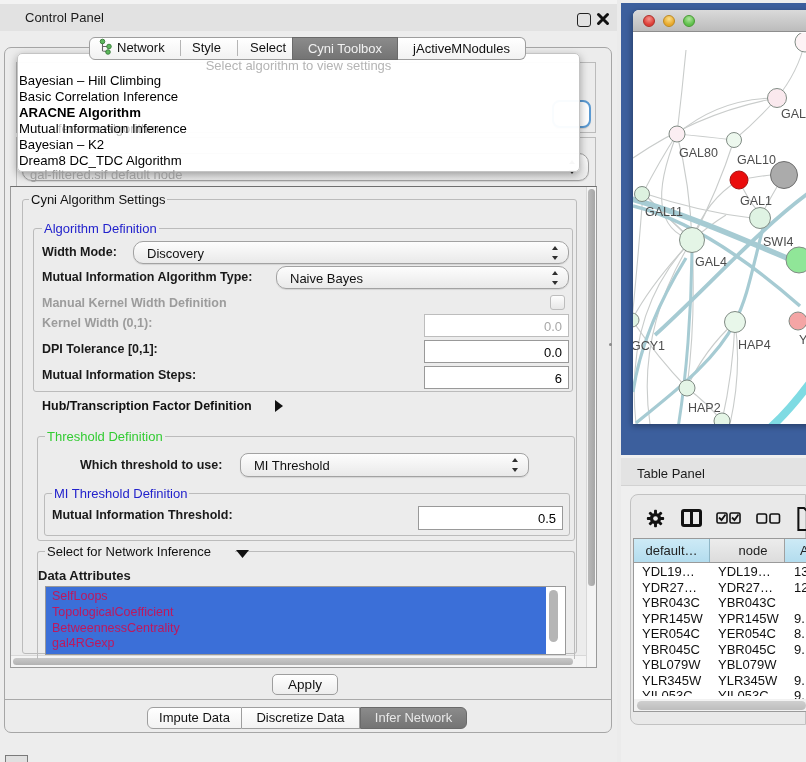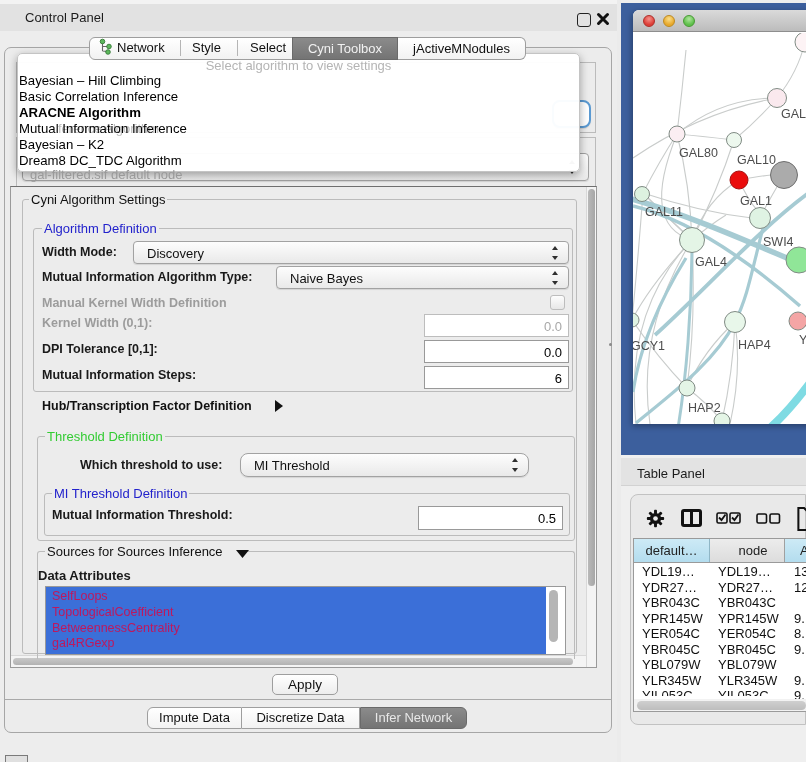--- a/index.html
+++ b/index.html
@@ -1,18 +1,18 @@
 <!DOCTYPE html>
 <html><head>
 <meta charset="utf-8">
 <style>
   html,body{margin:0;padding:0;}
   body{width:806px;height:762px;background:#efefef;font-family:"Liberation Sans",sans-serif;position:relative;overflow:hidden;}
   .abs{position:absolute;}
-  .combo{position:absolute;border:1px solid #a2a2a2;border-radius:4px;background:linear-gradient(#fdfdfd,#f4f4f4 45%,#e9e9e9);box-shadow:0 1px 1px rgba(0,0,0,0.1);}
+  .combo{position:absolute;border:1px solid #a2a2a2;border-radius:10px;background:linear-gradient(#fdfdfd,#f4f4f4 45%,#e9e9e9);box-shadow:0 1px 1px rgba(0,0,0,0.1);}
   .combo .ctext{position:absolute;left:13px;top:50%;transform:translateY(-50%);font-size:13px;color:#111;}
   .spin{position:absolute;right:8px;top:50%;transform:translateY(-50%);width:9px;height:14px;}
   .spin:before{content:"";position:absolute;left:1px;top:0;border-left:3.5px solid transparent;border-right:3.5px solid transparent;border-bottom:4.5px solid #2e2e2e;}
   .spin:after{content:"";position:absolute;left:1px;bottom:0;border-left:3.5px solid transparent;border-right:3.5px solid transparent;border-top:4.5px solid #2e2e2e;}
   .field{position:absolute;background:#ffffff;border:1px solid #999;}
   .field span{position:absolute;right:6px;top:50%;transform:translateY(-50%);font-size:13px;color:#000;}
   .grp{position:absolute;border:1px solid #bbb;border-radius:3px;}
   .grptitle{position:absolute;top:-8px;font-size:13px;background:#ececec;padding:0 2px;line-height:15px;white-space:nowrap;}
   .lbl{position:absolute;font-size:12.5px;font-weight:bold;color:#1a1a1a;white-space:nowrap;}
   .tab{position:absolute;top:0;height:23px;background:linear-gradient(#ffffff,#f2f2f2);border:1px solid #9e9e9e;box-sizing:border-box;font-size:13px;color:#111;text-align:center;line-height:21px;white-space:nowrap;}
@@ -116,21 +116,21 @@
 
 <div class="grp" style="left:44px;top:493px;width:524px;height:41px;">
   <div class="grptitle" style="left:7px;color:#2222cc;text-align:center;">MI Threshold Definition</div>
 </div>
 <div class="lbl" style="left:52px;top:508px;">Mutual Information Threshold:</div>
 <div class="field" style="left:418px;top:506px;width:143px;height:22px;">
     <span>0.5</span>
   </div>
 
 <div class="grp" style="left:37px;top:551px;width:536px;height:107px;border-bottom:none;border-bottom-left-radius:0;border-bottom-right-radius:0;">
-  <div class="grptitle" style="left:7px;color:#111;padding-right:24px;">Sources for Sources Inference</div>
+  <div class="grptitle" style="left:7px;color:#111;padding-right:24px;">Select for Network Inference</div>
 </div>
 <svg class="abs" style="left:235px;top:548px;" width="15" height="12" viewBox="0 0 15 12">
     <path d="M1 2 L14 2 L7.5 10 Z" fill="#111"></path>
   </svg>
 <div class="lbl" style="left:38px;top:568px;font-size:13px;">Data Attributes</div>
 
 <div class="abs" style="left:45px;top:586px;width:521px;height:69px;border:1px solid #999;background:#ffffff;box-sizing:border-box;"></div>
 <div class="abs" style="left:46px;top:587px;width:500px;height:67px;background:#3b6fd8;"></div>
 <div class="abs" style="left:52px;top:589px;width:490px;font-size:12.5px;color:#be185d;line-height:15.8px;">SelfLoops<br>TopologicalCoefficient<br>BetweennessCentrality<br>gal4RGexp</div>
 <div class="abs" style="left:549px;top:590px;width:9px;height:52px;background:#b5b5b5;border-radius:5px;"></div>

